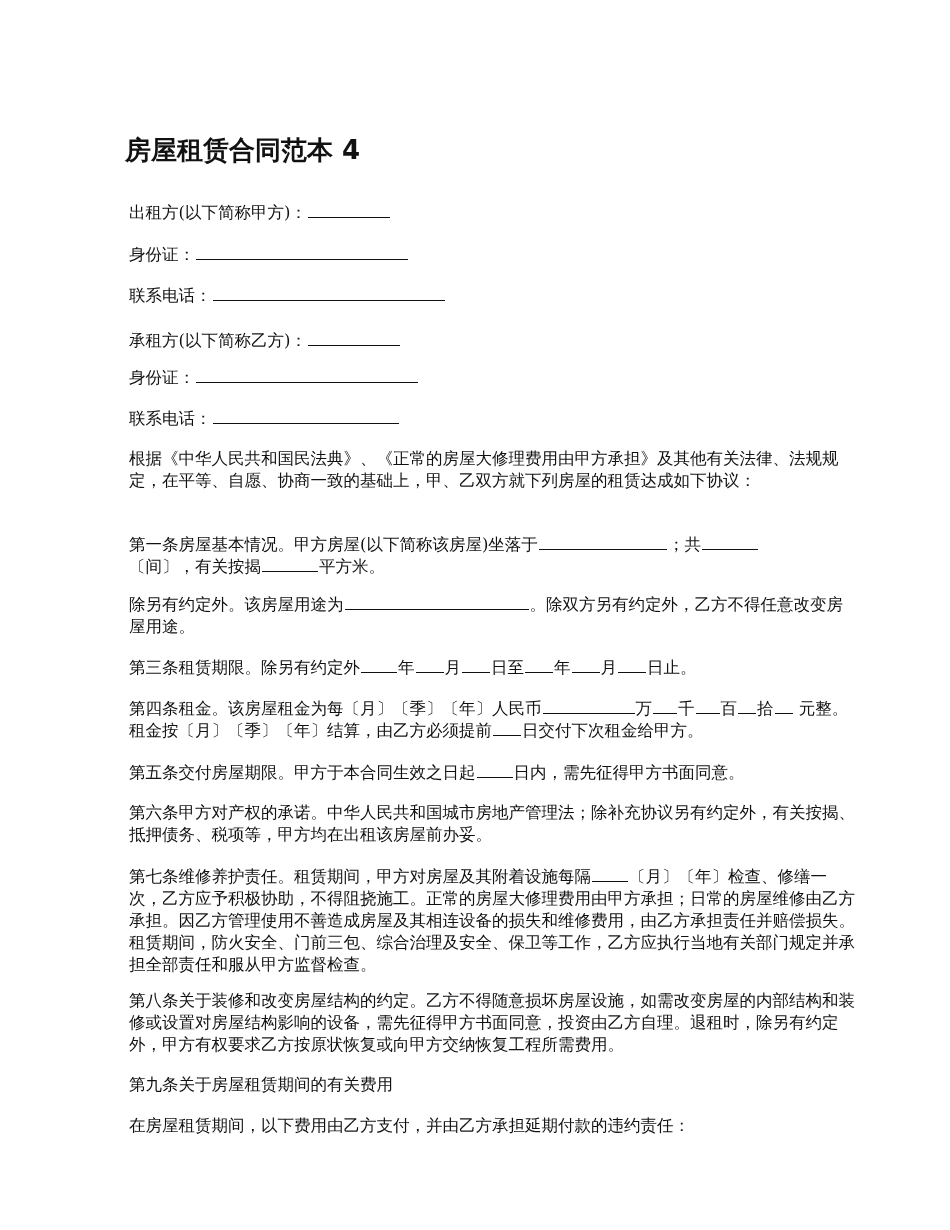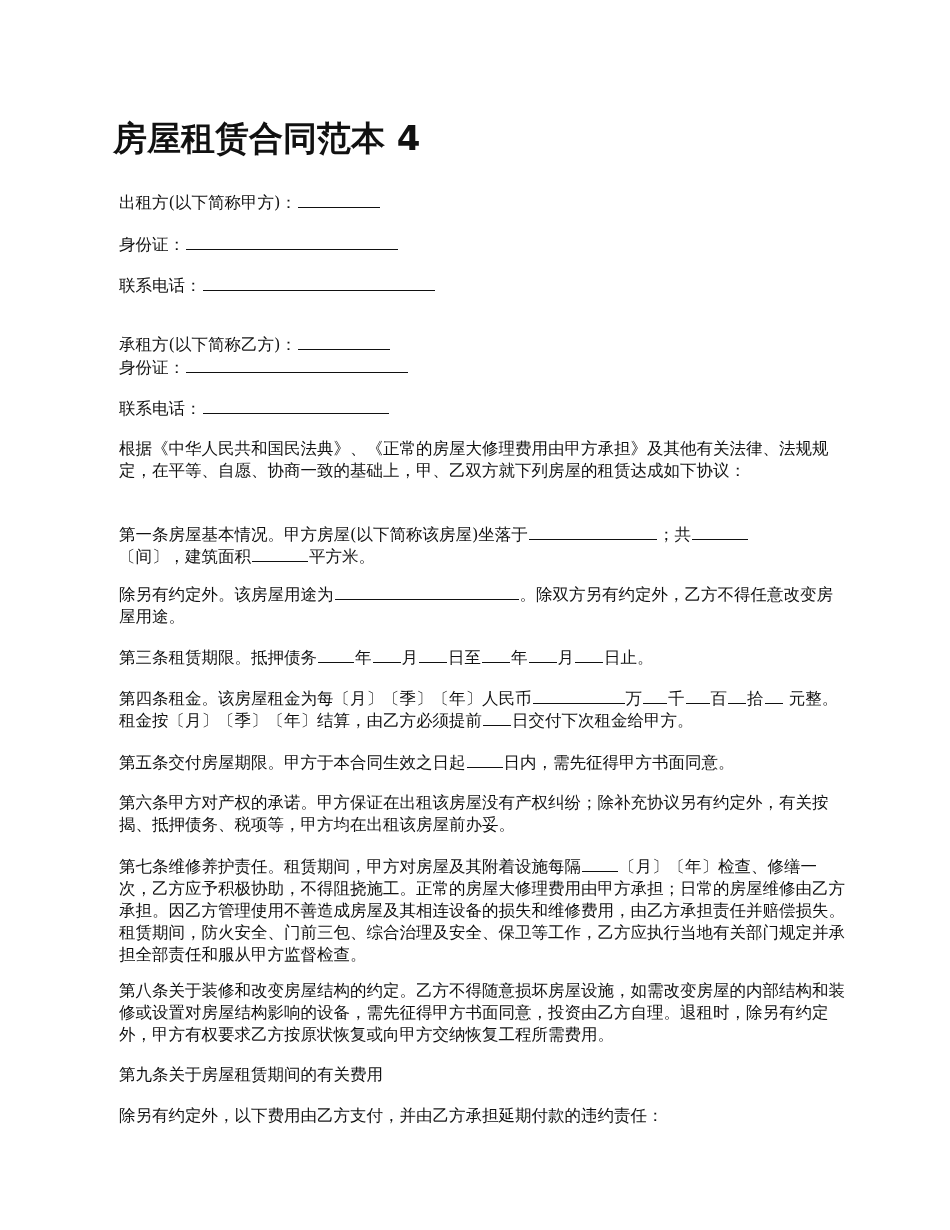--- a/index.html
+++ b/index.html
@@ -18,32 +18,32 @@
     .page {
       position: absolute;
       left: 113px;
       top: 0;
       width: 730px;
     }
     .title {
       position: absolute;
       left: 0;
       top: 116px;
-      margin: 0;
+      margin: 12px;
       font-family: "DejaVu Sans", "Liberation Sans", sans-serif;
       font-weight: bold;
-      font-size: 34px;
+      font-size: 26px;
       line-height: 44px;
       letter-spacing: 0px;
       white-space: nowrap;
     }
     .p {
       position: absolute;
       left: 0;
-      margin: 6px;
+      margin: 16px;
       font-size: 16.5px;
       line-height: 22px;
       width: 730px;
     }
     .nowrap { white-space: nowrap; }
     .blank {
       display: inline-block;
       border-bottom: 1px solid #111;
       height: 15px;
       vertical-align: baseline;
@@ -62,61 +62,61 @@
   </p>
 
   <p class="p nowrap" style="top:228px">
     <span>身份证：</span><span class="blank" style="width:212px"></span>
   </p>
 
   <p class="p nowrap" style="top:269px">
     <span>联系电话：</span><span class="blank" style="width:232px"></span>
   </p>
 
-  <p class="p nowrap" style="top:328px">
+  <p class="p nowrap" style="top:314px">
     <span>承租方(以下简称乙方)：</span><span class="blank" style="width:92px"></span>
   </p>
 
   <p class="p nowrap" style="top:351px">
     <span>身份证：</span><span class="blank" style="width:222px"></span>
   </p>
 
   <p class="p nowrap" style="top:392px">
     <span>联系电话：</span><span class="blank" style="width:186px"></span>
   </p>
 
   <p class="p" style="top:432px">根据《中华人民共和国民法典》、《正常的房屋大修理费用由甲方承担》及其他有关法律、法规规定，在平等、自愿、协商一致的基础上，甲、乙双方就下列房屋的租赁达成如下协议：</p>
 
   <p class="p" style="top:518px">
     <span>第一条房屋基本情况。甲方房屋(以下简称该房屋)坐落于</span><span class="blank" style="width:128px"></span><span>；共</span><span class="blank" style="width:56px"></span><br>
-    <span>〔间〕，建筑面积</span><span class="blank" style="width:56px"></span><span>平方米。</span>
+    <span>〔间〕，有关按揭</span><span class="blank" style="width:56px"></span><span>平方米。</span>
   </p>
 
   <p class="p" style="top:578px">
     <span>除另有约定外。该房屋用途为</span><span class="blank" style="width:184px"></span><span>。除双方另有约定外，乙方不得任意改变房屋用途。</span>
   </p>
 
   <p class="p nowrap" style="top:641px">
-    <span>第三条租赁期限。抵押债务</span><span class="blank" style="width:36px"></span><span>年</span><span class="blank" style="width:28px"></span><span>月</span><span class="blank" style="width:28px"></span><span>日至</span><span class="blank" style="width:28px"></span><span>年</span><span class="blank" style="width:28px"></span><span>月</span><span class="blank" style="width:28px"></span><span>日止。</span>
+    <span>第三条租赁期限。除另有约定外</span><span class="blank" style="width:36px"></span><span>年</span><span class="blank" style="width:28px"></span><span>月</span><span class="blank" style="width:28px"></span><span>日至</span><span class="blank" style="width:28px"></span><span>年</span><span class="blank" style="width:28px"></span><span>月</span><span class="blank" style="width:28px"></span><span>日止。</span>
   </p>
 
   <p class="p" style="top:682px">
     <span>第四条租金。该房屋租金为每〔月〕〔季〕〔年〕人民币</span><span class="blank" style="width:92px"></span><span>万</span><span class="blank" style="width:24px"></span><span>千</span><span class="blank" style="width:24px"></span><span>百</span><span class="blank" style="width:18px"></span><span>拾</span><span class="blank" style="width:18px"></span>
     <span>元整。租金按〔月〕〔季〕〔年〕结算，由乙方必须提前</span><span class="blank" style="width:28px"></span><span>日交付下次租金给甲方。</span>
   </p>
 
   <p class="p nowrap" style="top:746px">
     <span>第五条交付房屋期限。甲方于本合同生效之日起</span><span class="blank" style="width:36px"></span><span>日内，需先征得甲方书面同意。</span>
   </p>
 
-  <p class="p" style="top:786px">第六条甲方对产权的承诺。甲方保证在出租该房屋没有产权纠纷；除补充协议另有约定外，有关按揭、抵押债务、税项等，甲方均在出租该房屋前办妥。</p>
+  <p class="p" style="top:786px">第六条甲方对产权的承诺。中华人民共和国城市房地产管理法；除补充协议另有约定外，有关按揭、抵押债务、税项等，甲方均在出租该房屋前办妥。</p>
 
   <p class="p" style="top:850px">
     <span>第七条维修养护责任。租赁期间，甲方对房屋及其附着设施每隔</span><span class="blank" style="width:36px"></span><span>〔月〕〔年〕检查、修缮一次，乙方应予积极协助，不得阻挠施工。正常的房屋大修理费用由甲方承担；日常的房屋维修由乙方承担。因乙方管理使用不善造成房屋及其相连设备的损失和维修费用，由乙方承担责任并赔偿损失。租赁期间，防火安全、门前三包、综合治理及安全、保卫等工作，乙方应执行当地有关部门规定并承担全部责任和服从甲方监督检查。</span>
   </p>
 
   <p class="p" style="top:974px">第八条关于装修和改变房屋结构的约定。乙方不得随意损坏房屋设施，如需改变房屋的内部结构和装修或设置对房屋结构影响的设备，需先征得甲方书面同意，投资由乙方自理。退租时，除另有约定外，甲方有权要求乙方按原状恢复或向甲方交纳恢复工程所需费用。</p>
 
   <p class="p" style="top:1058px">第九条关于房屋租赁期间的有关费用</p>
 
-  <p class="p" style="top:1099px">除另有约定外，以下费用由乙方支付，并由乙方承担延期付款的违约责任：</p>
+  <p class="p" style="top:1099px">在房屋租赁期间，以下费用由乙方支付，并由乙方承担延期付款的违约责任：</p>
 
 </div>
 
 </body></html>

